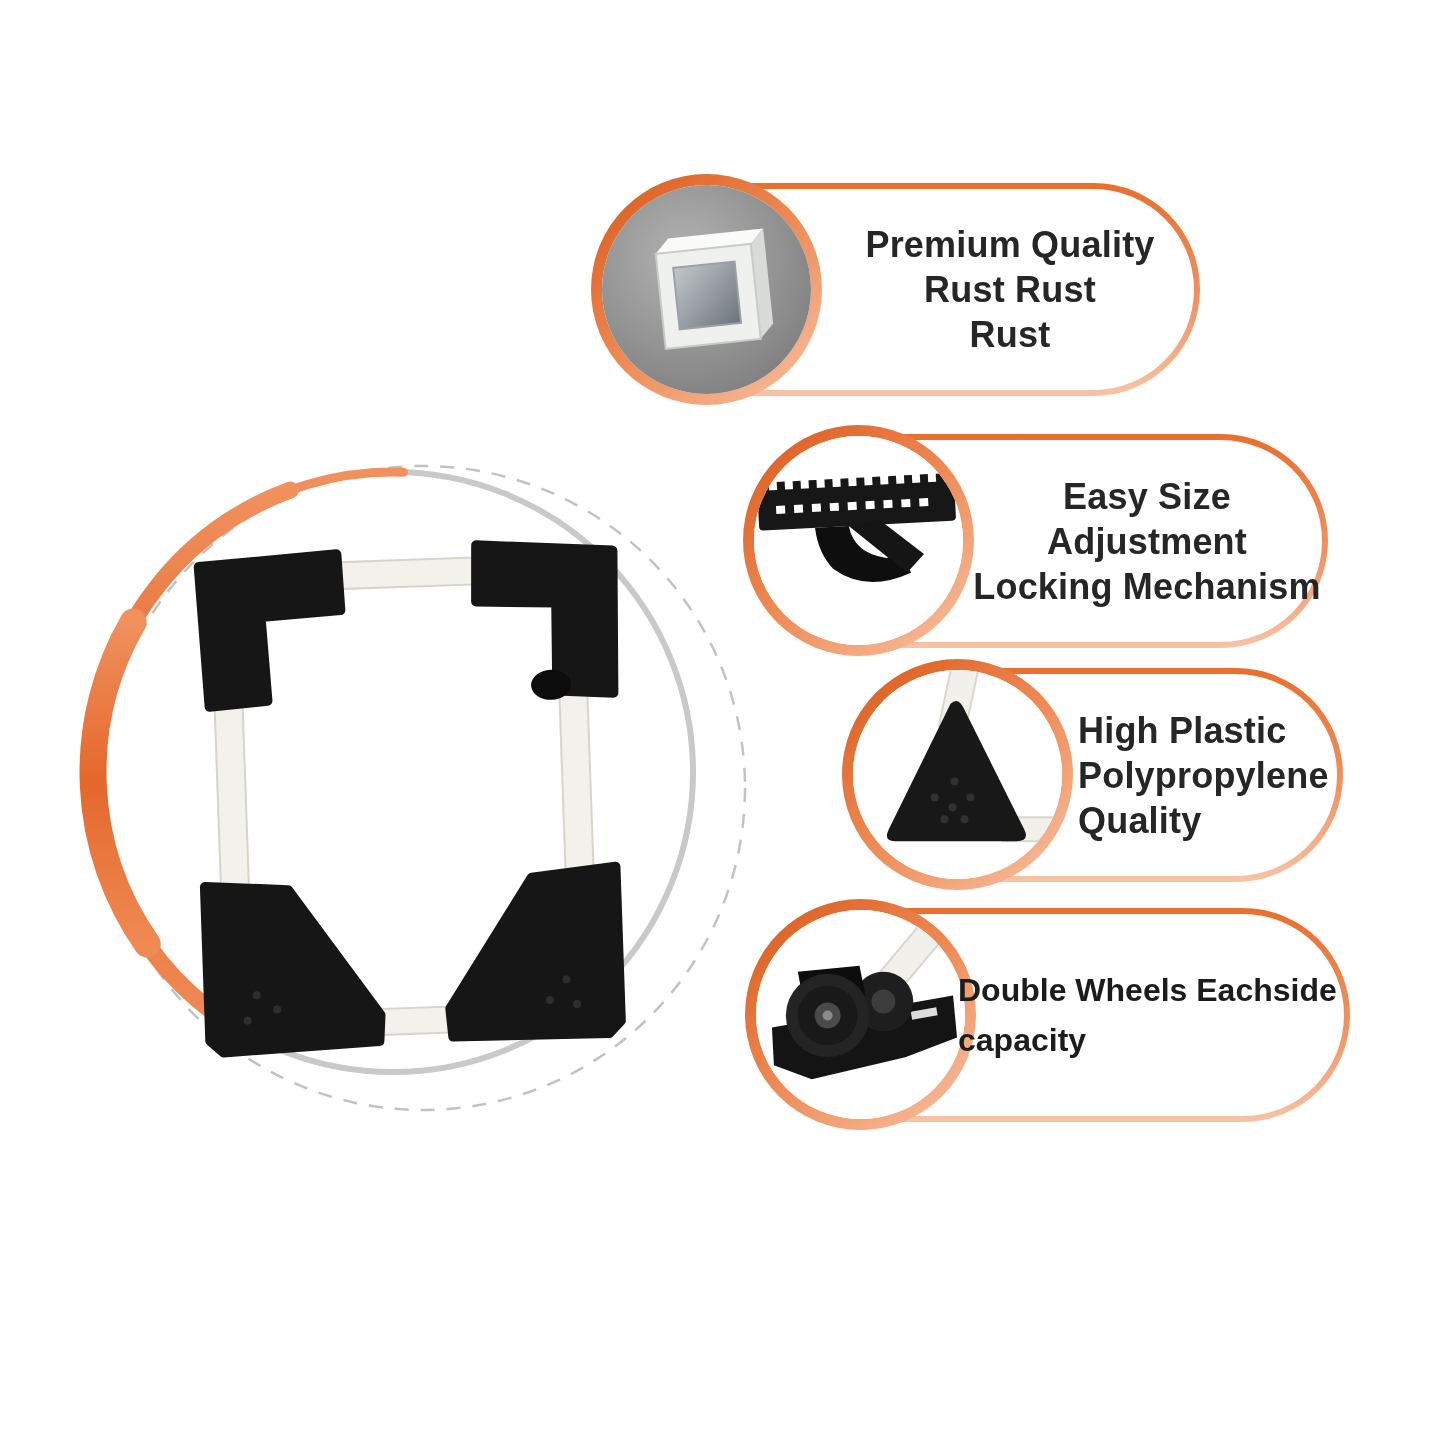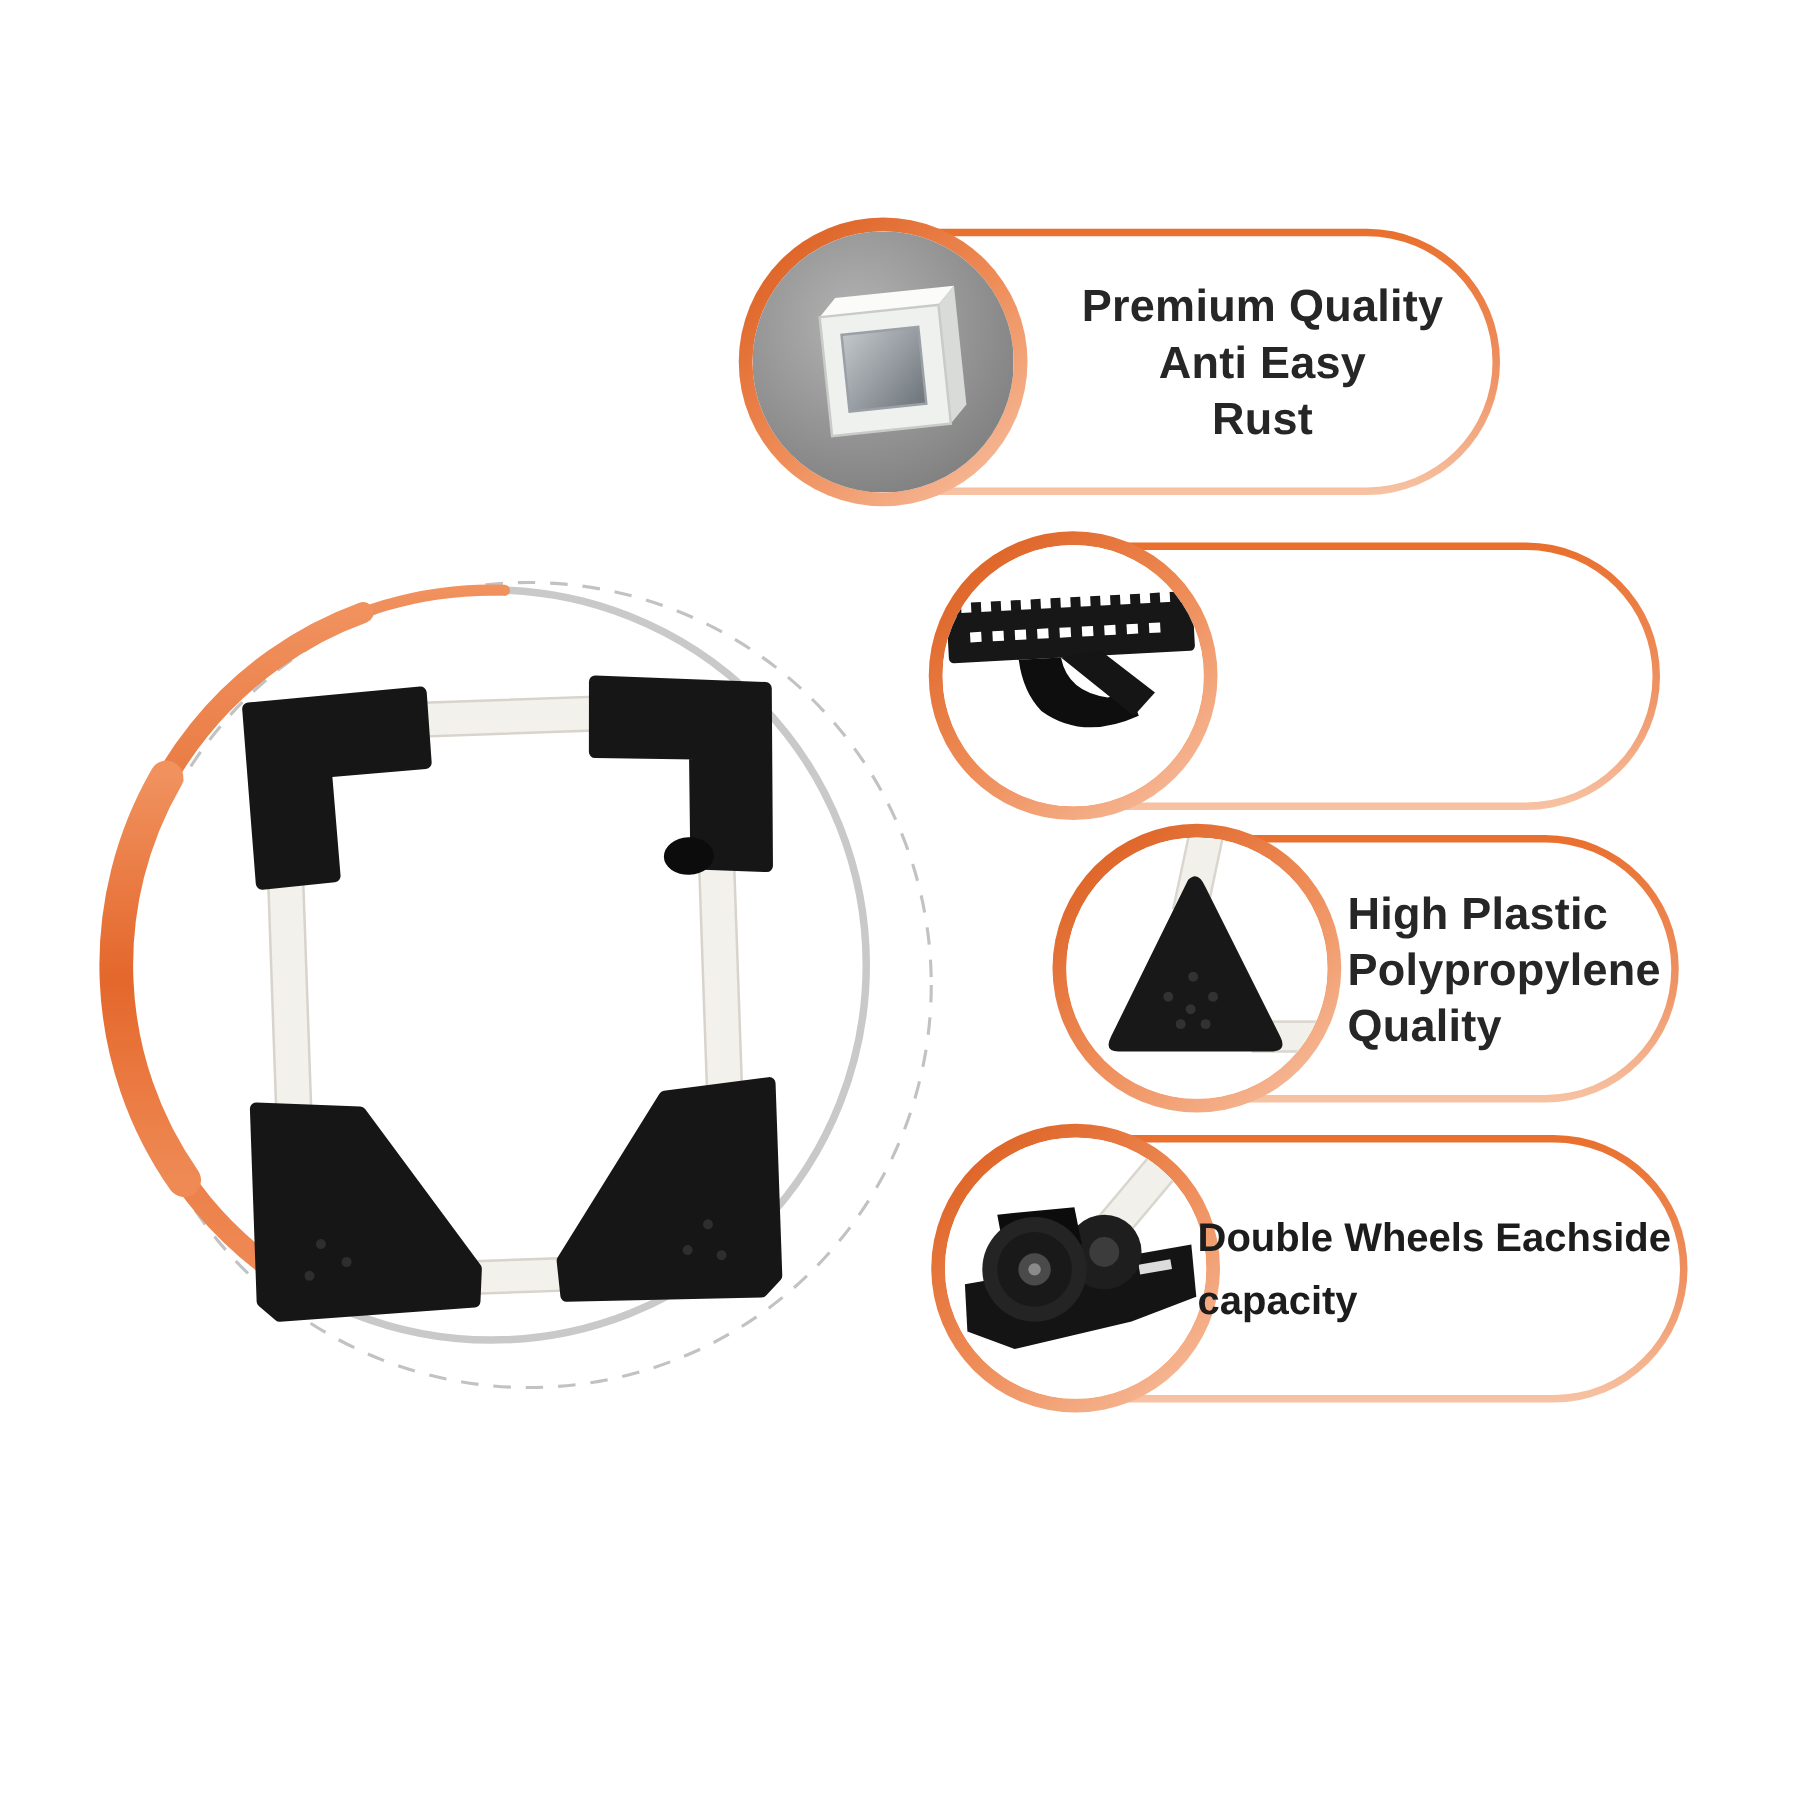--- a/index.html
+++ b/index.html
@@ -125,21 +125,21 @@
             <polygon points="154,64 168,50 168,146 154,160" fill="#d9dbd9"></polygon>
             <rect x="58" y="64" width="96" height="96" fill="#eff1ef" stroke="#c8cbc8" stroke-width="2"></rect>
             <rect x="74" y="80" width="62" height="62" fill="url(#holeG)"></rect>
             <rect x="74" y="80" width="62" height="62" fill="none" stroke="#9aa0a5" stroke-width="2"></rect>
           </g>
         </svg>
       </div>
     </div>
     <div class="feature-text txt-center txt-bold">
       <span>Premium Quality</span>
-      <span>Anti Easy</span>
+      <span>Rust Rust</span>
       <span>Rust</span>
     </div>
   </div>
 
   <div class="callout c2">
     <div class="capsule">
         <div class="cap-inner"></div>
       </div>
     <div class="photo-circle">
       <div class="ph-inner">
@@ -171,20 +171,25 @@
               <rect x="132" y="66" width="9" height="8"></rect>
                 <rect x="150" y="66" width="9" height="8"></rect>
               <rect x="168" y="66" width="9" height="8"></rect>
             </g>
             <path d="M62,90 L96,90 Q100,118 132,124 L150,120 L156,140 Q110,158 78,132 Q64,116 62,90 Z" fill="#0e0e0e"></path>
             <path d="M96,90 L128,86 L170,122 L152,140 Z" fill="#151515"></path>
           </g>
         </svg>
       </div>
     </div>
+    <div class="feature-text txt-center txt-bold">
+      <span>Easy Size</span>
+      <span>Adjustment</span>
+      <span>Locking Mechanism</span>
+    </div>
   </div>
 
   <div class="callout c3">
     <div class="capsule">
         <div class="cap-inner"></div>
       </div>
     <div class="photo-circle">
       <div class="ph-inner">
         <svg viewBox="0 0 210 210">
           <rect width="210" height="210" fill="#ffffff"></rect>

